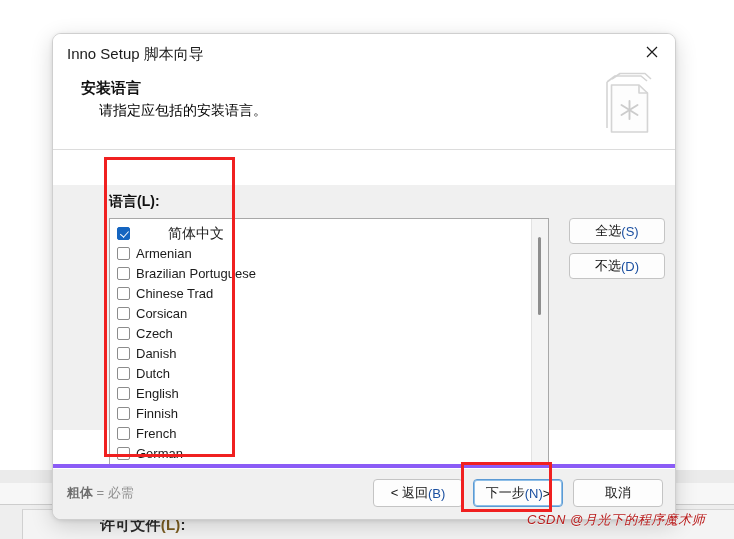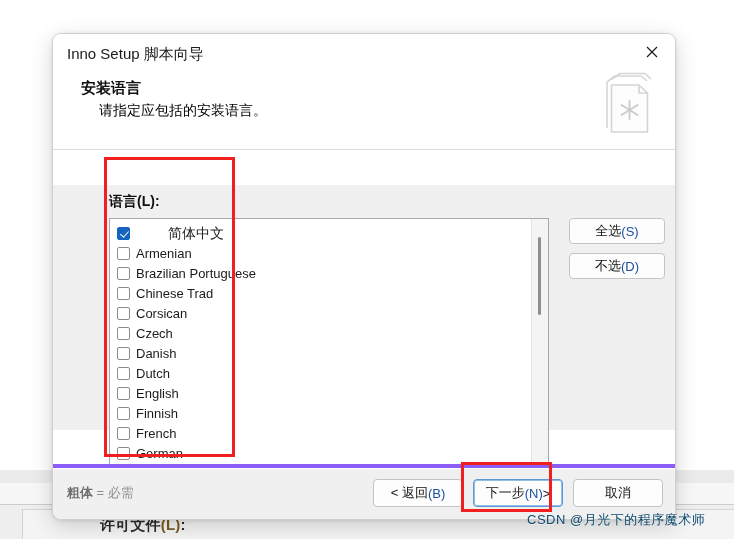--- a/index.html
+++ b/index.html
@@ -334,25 +334,26 @@
   }
   #annot-lang { left: 104px; top: 157px; width: 131px; height: 300px; }
   #annot-next { left: 461px; top: 462px; width: 91px; height: 50px; }
 
   
   #watermark {
     position: absolute;
     left: 527px;
     top: 511px;
     font-size: 13px;
-    color: #0c4a6e;
+    color: #b91c1c;
     letter-spacing: .5px;
     white-space: nowrap;
     z-index: 60;
     text-shadow: 0 1px 0 rgba(255,255,255,.5);
+    font-style: italic;
   }
 </style>
 </head>
 <body>
 
 <div id="desktop-bg">
   <div class="bg-window"></div>
   <div class="bg-band-a"></div>
   <div class="bg-band-b"></div>
   <div class="bg-panel"></div>

